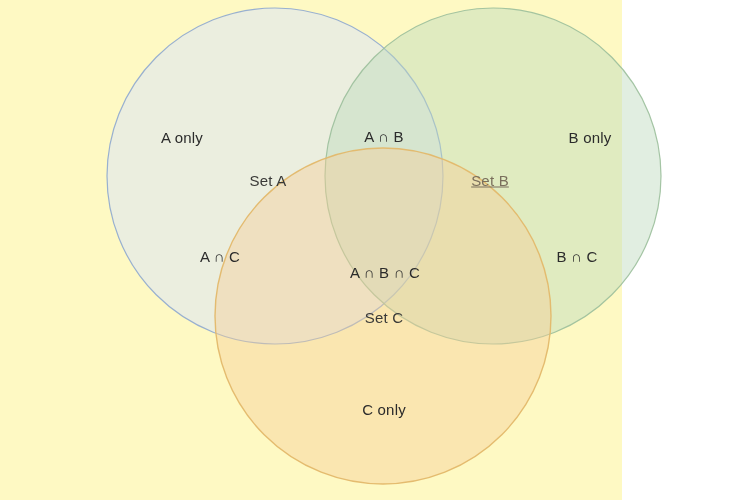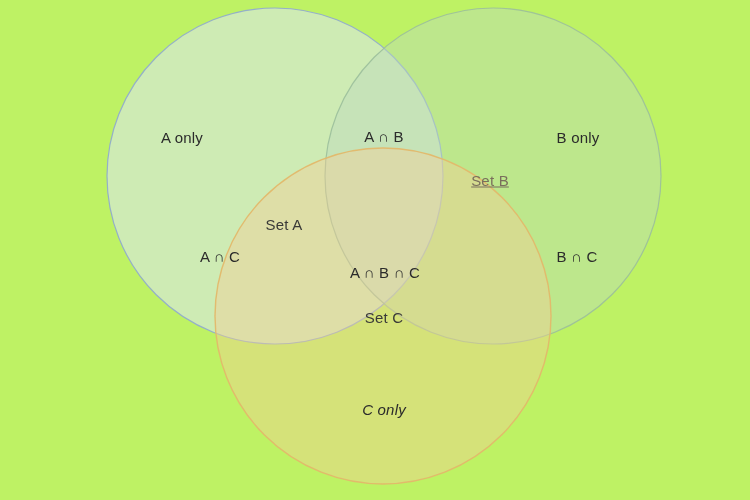--- a/index.html
+++ b/index.html
@@ -8,23 +8,23 @@
     background: #ffffff;
   }
   body {
     width: 750px;
     height: 500px;
     font-family: "Liberation Sans", sans-serif;
     overflow: hidden;
   }
   #venn-canvas {
     position: relative;
-    width: 750px;
+    width: 622px;
     height: 500px;
-    background: #bef264;
+    background: #fef9c3;
   }
   #venn-svg {
     position: absolute;
     left: 0;
     top: 0;
     width: 750px;
     height: 500px;
     display: block;
   }
   .venn-label {
@@ -50,31 +50,31 @@
 <div id="venn-canvas">
 
   <svg id="venn-svg" viewBox="0 0 750 500">
     <circle cy="176" r="168" fill="#dbe6f6" fill-opacity="0.55" stroke="#8ea9cf" stroke-width="1.2" stroke-opacity="0.9" cx="275"></circle>
     <circle cy="176" r="168" fill="#bcd9bc" fill-opacity="0.45" stroke="#9bbf9b" stroke-width="1.2" stroke-opacity="0.9" cx="493"></circle>
     <circle cy="316" r="168" fill="#f5cd96" fill-opacity="0.42" stroke="#e3b86a" stroke-width="1.4" stroke-opacity="0.95" cx="383"></circle>
   </svg>
 
   <div class="venn-label" style="left:182px; top:137px;">A only</div>
 
-  <div class="venn-label" style="left:578px; top:137px;">B only</div>
+  <div class="venn-label" style="left:590px; top:137px;">B only</div>
 
-  <div class="venn-label" style="left:384px; top:409px;font-style:italic;">C only</div>
+  <div class="venn-label" style="left:384px; top:409px;">C only</div>
 
   <div class="venn-label" style="left:384px; top:136px;">A ∩ B</div>
 
   <div class="venn-label" style="left:220px; top:256px;">A ∩ C</div>
 
   <div class="venn-label" style="left:538px; top:256px;margin-left:39px;">B ∩ C</div>
 
   <div class="venn-label" style="left:385px; top:272px;text-align:right;">A ∩ B ∩ C</div>
 
-  <div class="venn-label set-name" style="left:284px; top:180px;margin-top:44px;">Set A</div>
+  <div class="venn-label set-name" style="left:268px; top:180px;">Set A</div>
 
   <div class="venn-label set-name-b" style="left:490px; top:180px;text-decoration:underline;">Set B</div>
 
   <div class="venn-label set-name" style="left:384px; top:317px;">Set C</div>
 
 </div>
 
 </body></html>

